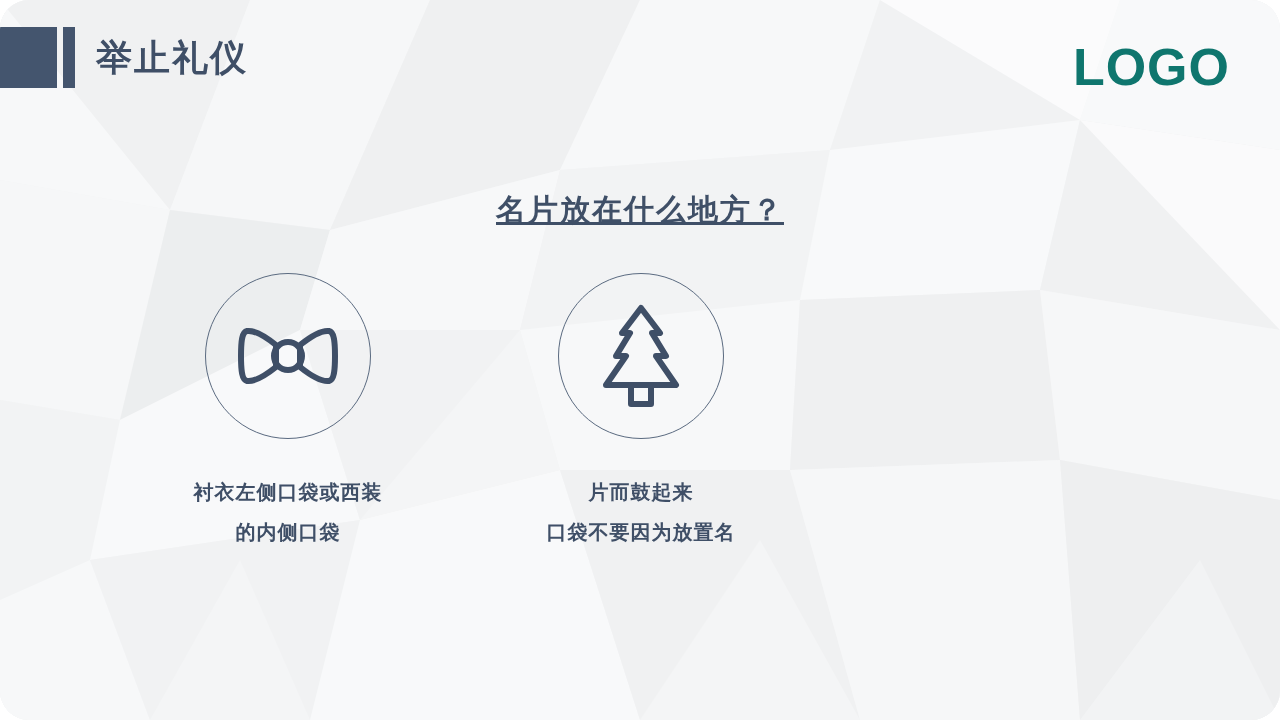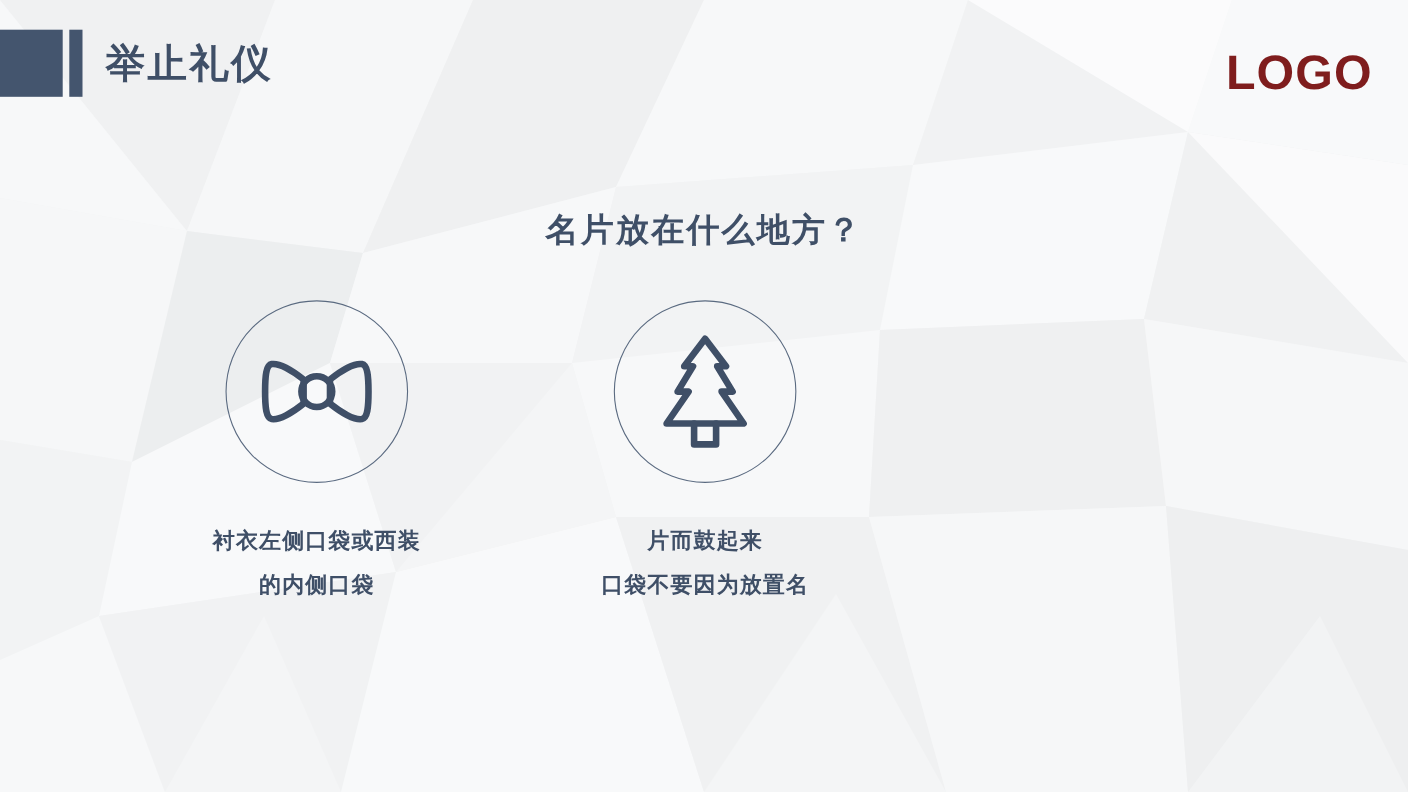--- a/index.html
+++ b/index.html
@@ -11,20 +11,21 @@
   body {
     font-family: "Liberation Sans", "DejaVu Sans", sans-serif;
   }
 
   .slide {
     position: relative;
     width: 1280px;
     height: 720px;
     overflow: hidden;
     background: #f4f5f6;
+    border-radius: 29px;
   }
 
   
   .bg-poly {
     position: absolute;
     inset: 0;
     width: 1280px;
     height: 720px;
     display: block;
   }
@@ -59,41 +60,42 @@
     top: 36px;
     font-size: 36px;
     font-weight: bold;
     letter-spacing: 2px;
     color: #3f4f67;
     line-height: 44px;
     white-space: nowrap;
   }
   .hdr-logo {
     position: absolute;
-    right: 32px;
+    right: 50px;
     top: 44px;
-    font-size: 44px;
+    font-size: 52px;
     font-weight: bold;
     letter-spacing: 1px;
-    color: #7f1d1d;
+    color: #0f766e;
     line-height: 46px;
   }
 
   
   .main-title {
     position: absolute;
     left: 0;
     top: 190px;
     width: 1280px;
     text-align: center;
     font-size: 30px;
     font-weight: bold;
     letter-spacing: 2px;
     color: #3f4f67;
     line-height: 40px;
+    text-decoration: underline;
   }
 
   
   .cards {
     position: absolute;
     left: 0;
     top: 268px;
     width: 1280px;
     height: 300px;
     padding-left: 18px;

